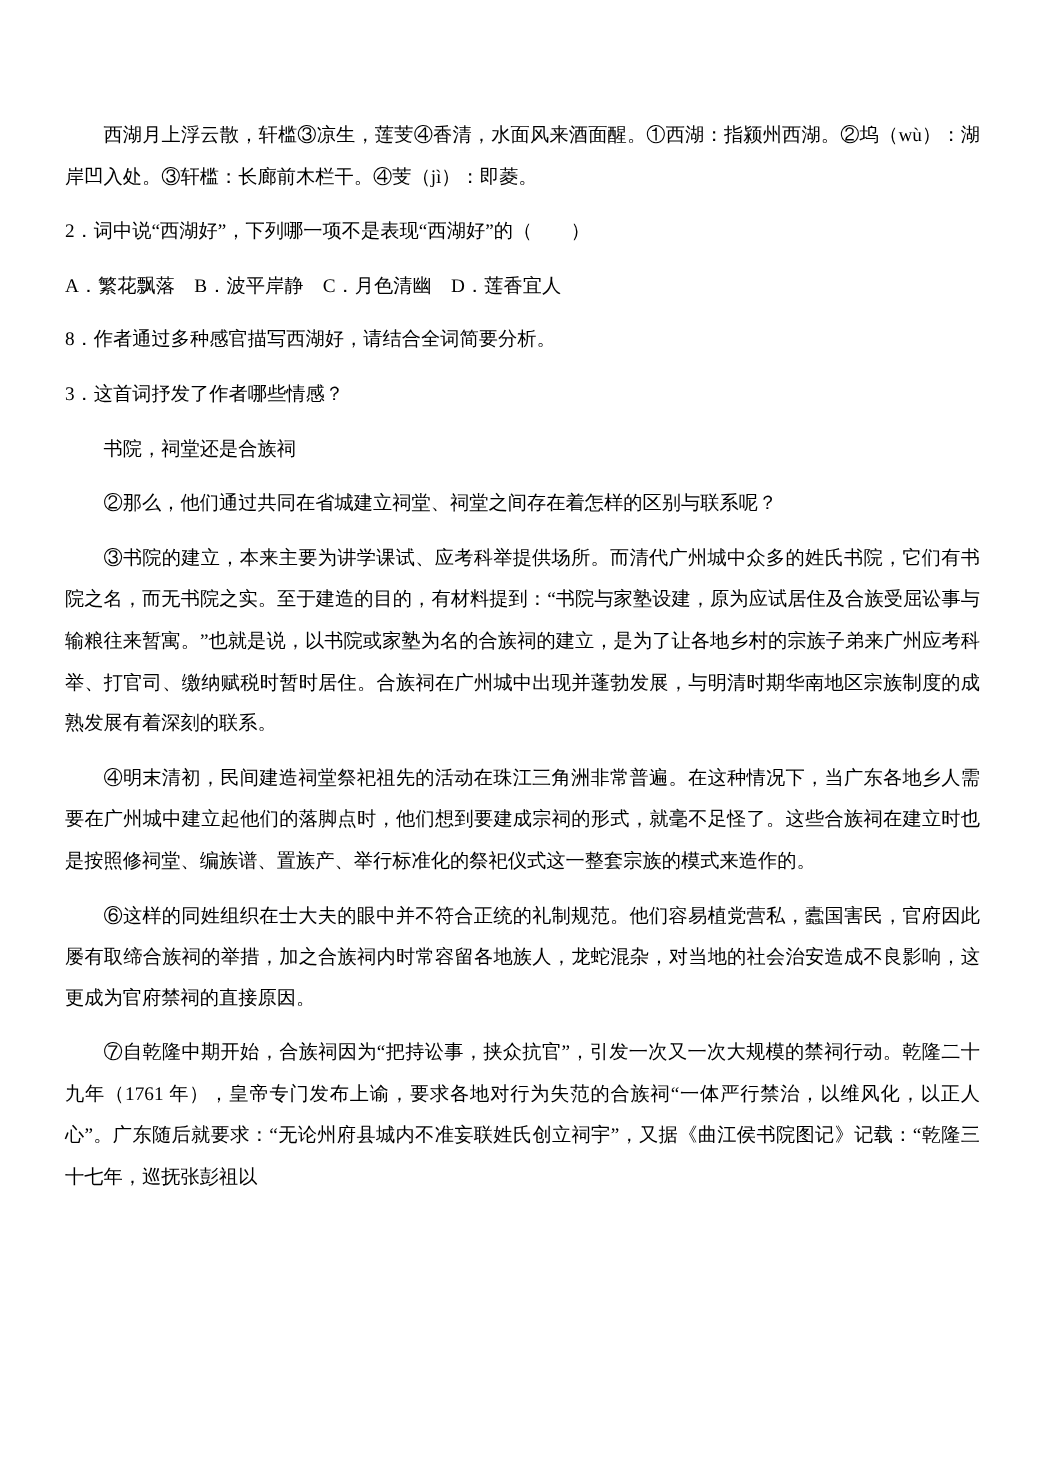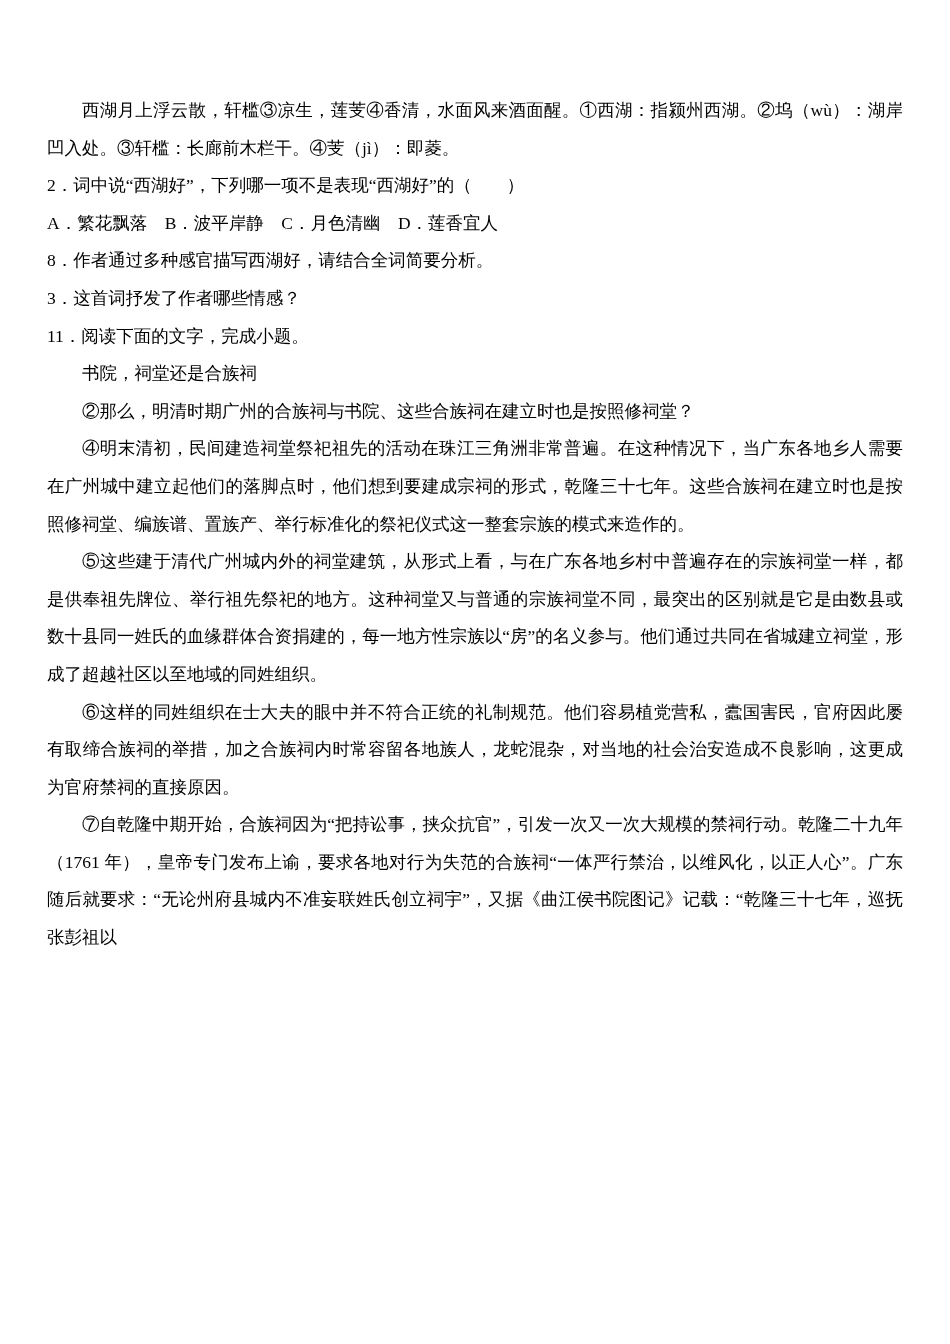--- a/index.html
+++ b/index.html
@@ -16,21 +16,21 @@
     background: #ffffff;
     padding: 92px 47px 30px 47px;
     overflow: hidden;
     font-family: "Liberation Serif", "DejaVu Serif", serif;
     font-size: 17.5px;
     line-height: 37.6px;
     color: #000000;
     text-align: justify;
   }
   .para {
-    margin: 0;
+    margin: 12px;
     padding: 0;
     word-break: break-all;
   }
   .indent {
     text-indent: 2em;
   }
   .bold {
     font-weight: bold;
   }
 </style>
@@ -40,23 +40,22 @@
 <div class="page">
 
   <p class="para indent">西湖月上浮云散，轩槛③凉生，莲芰④香清，水面风来酒面醒。①西湖：指颍州西湖。②坞（wù）：湖岸凹入处。③轩槛：长廊前木栏干。④芰（jì）：即菱。</p>
 
   <p class="para">2．词中说“西湖好”，下列哪一项不是表现“西湖好”的（　　）</p>
   <p class="para">A．繁花飘落　B．波平岸静　C．月色清幽　D．莲香宜人</p>
   <p class="para">8．作者通过多种感官描写西湖好，请结合全词简要分析。</p>
   <p class="para">3．这首词抒发了作者哪些情感？</p>
 
 
-  <p class="para">11．阅读下面的文字，完成小题。</p>
 
   <p class="para indent">书院，祠堂还是合族祠</p>
 
-  <p class="para indent">②那么，明清时期广州的合族祠与书院、这些合族祠在建立时也是按照修祠堂？</p>
-  <p class="para indent">④明末清初，民间建造祠堂祭祀祖先的活动在珠江三角洲非常普遍。在这种情况下，当广东各地乡人需要在广州城中建立起他们的落脚点时，他们想到要建成宗祠的形式，乾隆三十七年。这些合族祠在建立时也是按照修祠堂、编族谱、置族产、举行标准化的祭祀仪式这一整套宗族的模式来造作的。</p>
-  <p class="para indent">⑤这些建于清代广州城内外的祠堂建筑，从形式上看，与在广东各地乡村中普遍存在的宗族祠堂一样，都是供奉祖先牌位、举行祖先祭祀的地方。这种祠堂又与普通的宗族祠堂不同，最突出的区别就是它是由数县或数十县同一姓氏的血缘群体合资捐建的，每一地方性宗族以“房”的名义参与。他们通过共同在省城建立祠堂，形成了超越社区以至地域的同姓组织。</p>
+  <p class="para indent">②那么，他们通过共同在省城建立祠堂、祠堂之间存在着怎样的区别与联系呢？</p>
+  <p class="para indent">③书院的建立，本来主要为讲学课试、应考科举提供场所。而清代广州城中众多的姓氏书院，它们有书院之名，而无书院之实。至于建造的目的，有材料提到：“书院与家塾设建，原为应试居住及合族受屈讼事与输粮往来暂寓。”也就是说，以书院或家塾为名的合族祠的建立，是为了让各地乡村的宗族子弟来广州应考科举、打官司、缴纳赋税时暂时居住。合族祠在广州城中出现并蓬勃发展，与明清时期华南地区宗族制度的成熟发展有着深刻的联系。</p>
+  <p class="para indent">④明末清初，民间建造祠堂祭祀祖先的活动在珠江三角洲非常普遍。在这种情况下，当广东各地乡人需要在广州城中建立起他们的落脚点时，他们想到要建成宗祠的形式，就毫不足怪了。这些合族祠在建立时也是按照修祠堂、编族谱、置族产、举行标准化的祭祀仪式这一整套宗族的模式来造作的。</p>
   <p class="para indent">⑥这样的同姓组织在士大夫的眼中并不符合正统的礼制规范。他们容易植党营私，蠹国害民，官府因此屡有取缔合族祠的举措，加之合族祠内时常容留各地族人，龙蛇混杂，对当地的社会治安造成不良影响，这更成为官府禁祠的直接原因。</p>
   <p class="para indent">⑦自乾隆中期开始，合族祠因为“把持讼事，挟众抗官”，引发一次又一次大规模的禁祠行动。乾隆二十九年（1761 年），皇帝专门发布上谕，要求各地对行为失范的合族祠“一体严行禁治，以维风化，以正人心”。广东随后就要求：“无论州府县城内不准妄联姓氏创立祠宇”，又据《曲江侯书院图记》记载：“乾隆三十七年，巡抚张彭祖以</p>
 
 </div>
 
 </body></html>

